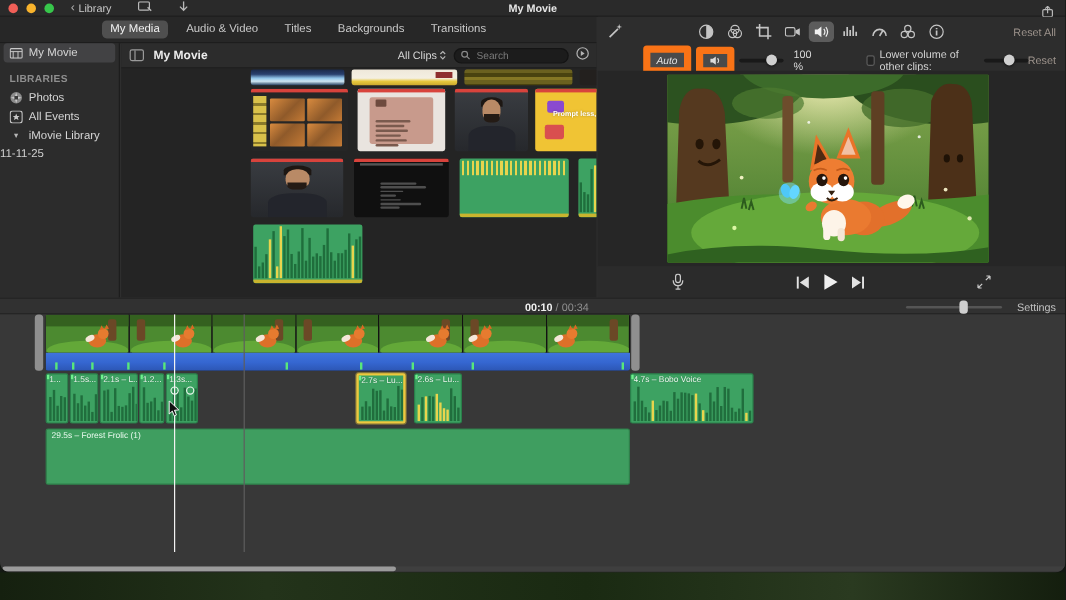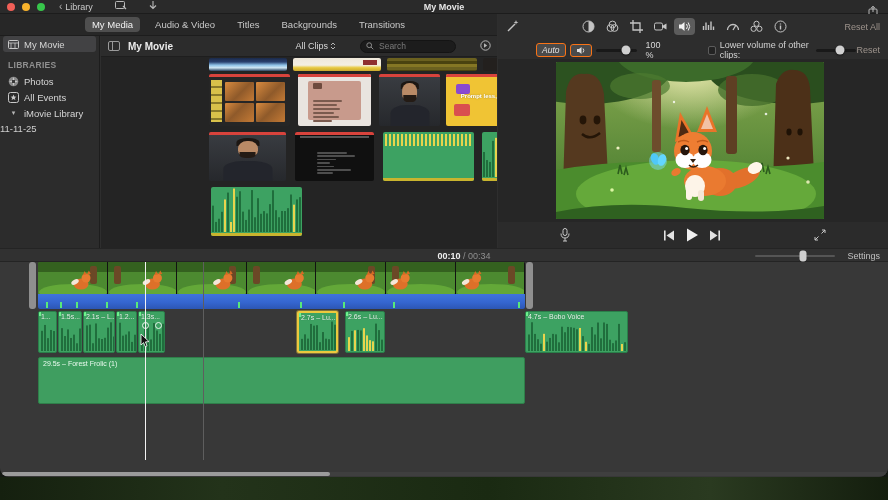--- a/index.html
+++ b/index.html
@@ -36,21 +36,21 @@
 
   
   #browser{position:absolute;left:101px;top:36px;width:396px;height:212px;background:#242424;}
   #browser-header{position:absolute;left:0;top:0;width:396px;height:21px;background:#2c2c2c;
                   border-bottom:1px solid #1e1e1e;display:flex;align-items:center;}
   #browser-title{font-size:10px;font-weight:bold;color:#ececec;margin-left:8px;}
   #toggle-icon{margin-left:7px;width:12px;height:10px;border:1px solid #9a9a9a;border-radius:2px;position:relative;}
   #toggle-icon:before{content:"";position:absolute;left:3px;top:0;bottom:0;width:1px;background:#9a9a9a;}
   #clips-filter{margin-left:auto;font-size:9px;color:#d8d8d8;display:flex;align-items:center;gap:2px;}
   #search-box{width:96px;height:13px;background:#1c1c1c;border:1px solid #141414;border-radius:7px;
-              margin:0 24px;display:flex;align-items:center;padding:0 5px;gap:3px;}
+              margin:0 6px;display:flex;align-items:center;padding:0 5px;gap:3px;}
   #search-box input{background:transparent;border:none;outline:none;color:#bbb;font-size:8.5px;width:70px;
                     font-family:"Liberation Sans",sans-serif;}
   #search-box input::placeholder{color:#7a7a7a;}
   #thumbs{position:absolute;left:0;top:21px;width:396px;height:191px;overflow:hidden;}
   .thumb{position:absolute;border-radius:2px;overflow:hidden;background:#333;}
   .thumb .topbar{position:absolute;left:0;top:0;right:0;height:3px;background:#d8433c;}
   .thumb svg{position:absolute;left:0;top:0;}
 
   
   .kind-strip-blue{background:linear-gradient(180deg,#1b2a4a 0%,#29406e 30%,#8fc3e8 55%,#cfe6f2 75%,#26405e 100%);}
@@ -83,21 +83,21 @@
   
   #inspector{position:absolute;left:498px;top:14px;width:433px;height:234px;background:#2d2d2d;}
   #insp-toolbar{position:absolute;left:0;top:0;width:390px;height:25px;display:flex;align-items:center;}
   .tool{width:21px;height:17px;display:flex;align-items:center;justify-content:center;border-radius:4px;margin:0 1.5px;}
   .tool.active{background:#5c5c5c;}
   .tool svg{width:13px;height:13px;}
   #wand{position:absolute;left:8px;top:5px;width:14px;height:14px;}
   #tools-row{position:absolute;left:78px;top:4px;display:flex;}
   #reset-all{position:absolute;right:8px;top:8px;font-size:9px;color:#9d938c;}
   #volume-row{position:absolute;left:0;top:25px;width:390px;height:22px;display:flex;align-items:center;font-size:9px;}
-  .pill-btn{background:#4a4a4a;border:1px solid #f97316;border-radius:3px;color:#e2e2e2;font-size:8.5px;
+  .pill-btn{background:#4a4a4a;border:6px solid #f97316;border-radius:3px;color:#e2e2e2;font-size:8.5px;
             padding:1px 5px;margin-right:4px;display:flex;align-items:center;font-style:italic;}
   .slider{position:relative;height:3px;background:#191919;border-radius:2px;}
   .slider .knob{position:absolute;top:50%;transform:translate(-50%,-50%);width:9px;height:9px;border-radius:50%;
                 background:#d0d0d0;box-shadow:0 1px 2px rgba(0,0,0,.5);}
   .checkbox{width:9px;height:9px;background:#232323;border:1px solid #5c5c5c;border-radius:2px;margin-right:4px;}
   #viewer{position:absolute;left:0;top:45px;width:390px;height:163px;background:#262626;}
   #viewer-img{position:absolute;left:58px;top:3px;width:268px;height:157px;background:#173012;border-radius:1px;overflow:hidden;}
   #transport{position:absolute;left:0;top:208px;width:390px;height:26px;background:#2b2b2b;display:flex;align-items:center;}
   .tr-btn{display:flex;align-items:center;justify-content:center;}
   .tr-btn svg{display:block;}

